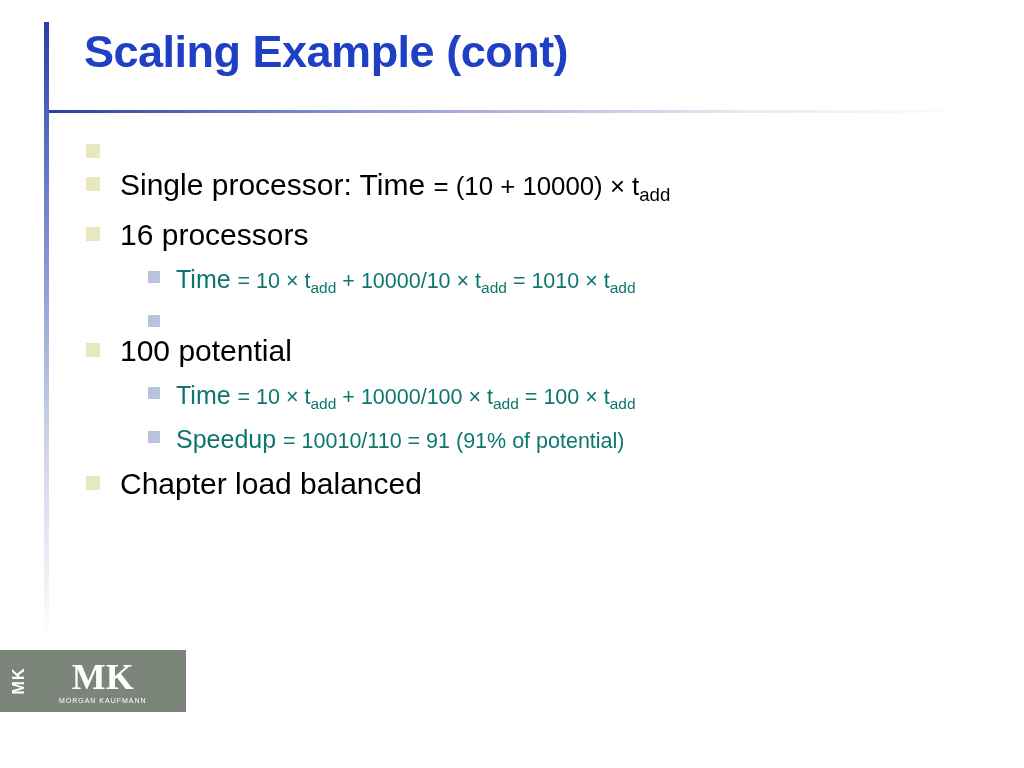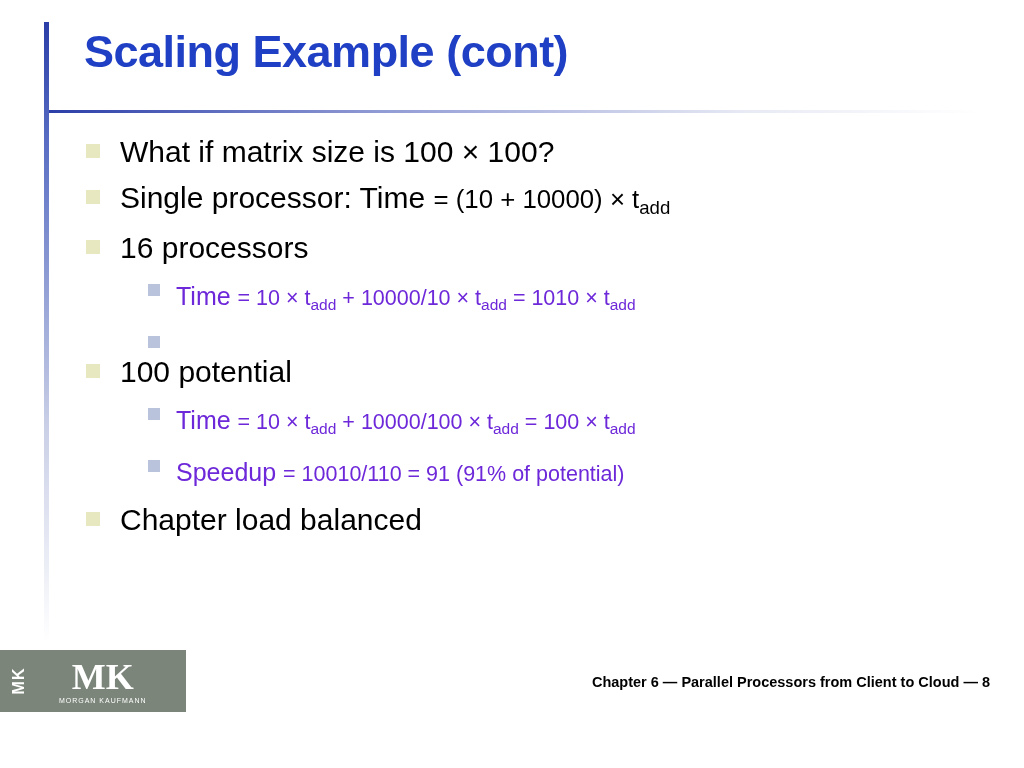--- a/index.html
+++ b/index.html
@@ -81,22 +81,22 @@
   .l2 .bullet {
     width: 12px;
     height: 12px;
     background: #b9c4dc;
     margin-top: 10px;
     margin-right: 16px;
     flex: 0 0 auto;
   }
   .l2 .text {
     font-size: 25px;
-    color: #6d28d9;
-    line-height: 44px;
+    color: #0f766e;
+    line-height: 37px;
   }
   sub {
     font-size: 0.62em;
     vertical-align: baseline;
     position: relative;
     top: 0.32em;
   }
   .eq {
     font-size: 0.86em;
   }
@@ -154,21 +154,20 @@
 <div class="slide">
 
   <div class="left-bar"></div>
 
   <div class="title">Scaling Example (cont)</div>
   <div class="title-rule"></div>
 
   <div class="body">
       <div class="l1">
         <span class="bullet"></span>
-        <div class="text"><span>What if matrix size is 100 × 100?</span></div>
       </div>
       <div class="l1">
         <span class="bullet"></span>
         <div class="text"><span>Single processor: Time </span><span class="eq">= (10 + 10000) × t</span><sub>add</sub></div>
       </div>
       <div class="l1">
         <span class="bullet"></span>
         <div class="text"><span>16 processors</span></div>
       </div>
       <div class="l2">
@@ -197,15 +196,14 @@
     </div>
 
   <div class="logo-block">
     <div class="logo-mk-small">MK</div>
     <div class="logo-main">
       <div class="big">MK</div>
       <div class="small">MORGAN KAUFMANN</div>
     </div>
   </div>
 
-  <div class="footer-text">Chapter 6 — Parallel Processors from Client to Cloud — 8</div>
 
 </div>
 
 </body></html>

